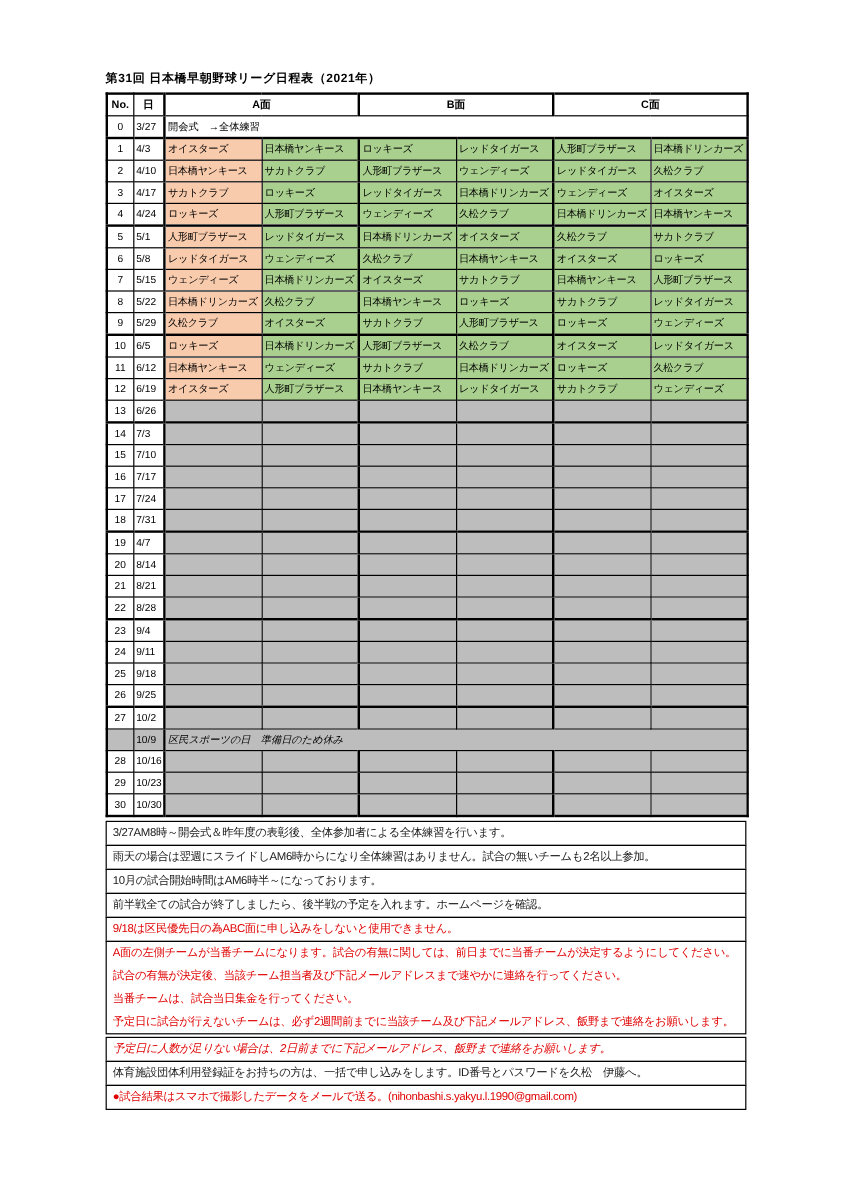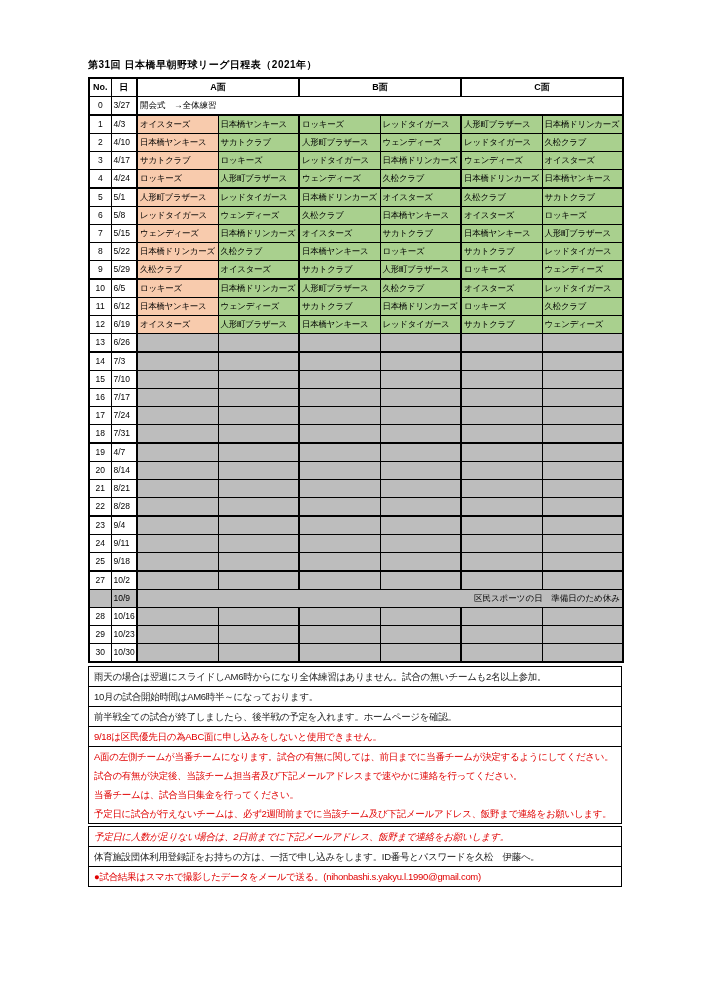--- a/index.html
+++ b/index.html
@@ -33,21 +33,21 @@
     padding:0 2px;font-size:8.5px;
     overflow:hidden;white-space:nowrap;color:#000;
   }
   table.schedule th{font-size:9px;font-weight:bold;text-align:center;background:#fff;}
   td.no{text-align:center;}
   td.date{text-align:left;padding-left:3px;}
   td.team{background:var(--team);padding-left:3px;letter-spacing:-0.3px;}
   td.duty{background:var(--duty);}
   td.empty-cell{background:var(--gray);}
   td.event-cell{background:#fff;}
-  td.holiday-cell{text-align:right;background:var(--gray);}
+  td.holiday-cell{text-align:left;background:var(--gray);font-style:italic;}
   td.gray{background:var(--gray);}
   .sep-left{border-left:2px solid var(--line) !important;}
   tr.month-start td{border-top:2px solid var(--line);}
   .notes{margin-top:4px;width:534px;}
   .note{
     border:1px solid var(--line);
     margin-top:-1px;background:#fff;
   }
   .note.gap-top{margin-top:2px;font-style:italic;}
   .note-line{
@@ -333,20 +333,30 @@
           <tr>
             <td class="no">25</td>
             <td class="date">9/18</td>
             <td class="empty-cell sep-left"></td>
             <td class="empty-cell"></td>
             <td class="empty-cell sep-left"></td>
             <td class="empty-cell"></td>
             <td class="empty-cell sep-left"></td>
             <td class="empty-cell"></td>
           </tr>
+          <tr>
+            <td class="no">26</td>
+            <td class="date">9/25</td>
+            <td class="empty-cell sep-left"></td>
+            <td class="empty-cell"></td>
+            <td class="empty-cell sep-left"></td>
+            <td class="empty-cell"></td>
+            <td class="empty-cell sep-left"></td>
+            <td class="empty-cell"></td>
+          </tr>
           <tr class="month-start">
             <td class="no">27</td>
             <td class="date">10/2</td>
             <td class="empty-cell sep-left"></td>
             <td class="empty-cell"></td>
             <td class="empty-cell sep-left"></td>
             <td class="empty-cell"></td>
             <td class="empty-cell sep-left"></td>
             <td class="empty-cell"></td>
           </tr>
@@ -383,20 +393,23 @@
             <td class="empty-cell sep-left"></td>
             <td class="empty-cell"></td>
             <td class="empty-cell sep-left"></td>
             <td class="empty-cell"></td>
           </tr>
         </tbody>
     </table>
 
     <div class="notes" id="notes">
         <div class="note">
+          <div class="note-line">3/27AM8時～開会式＆昨年度の表彰後、全体参加者による全体練習を行います。</div>
+        </div>
+        <div class="note">
           <div class="note-line">雨天の場合は翌週にスライドしAM6時からになり全体練習はありません。試合の無いチームも2名以上参加。</div>
         </div>
         <div class="note">
           <div class="note-line">10月の試合開始時間はAM6時半～になっております。</div>
         </div>
         <div class="note">
           <div class="note-line">前半戦全ての試合が終了しましたら、後半戦の予定を入れます。ホームページを確認。</div>
         </div>
         <div class="note red">
           <div class="note-line">9/18は区民優先日の為ABC面に申し込みをしないと使用できません。</div>

